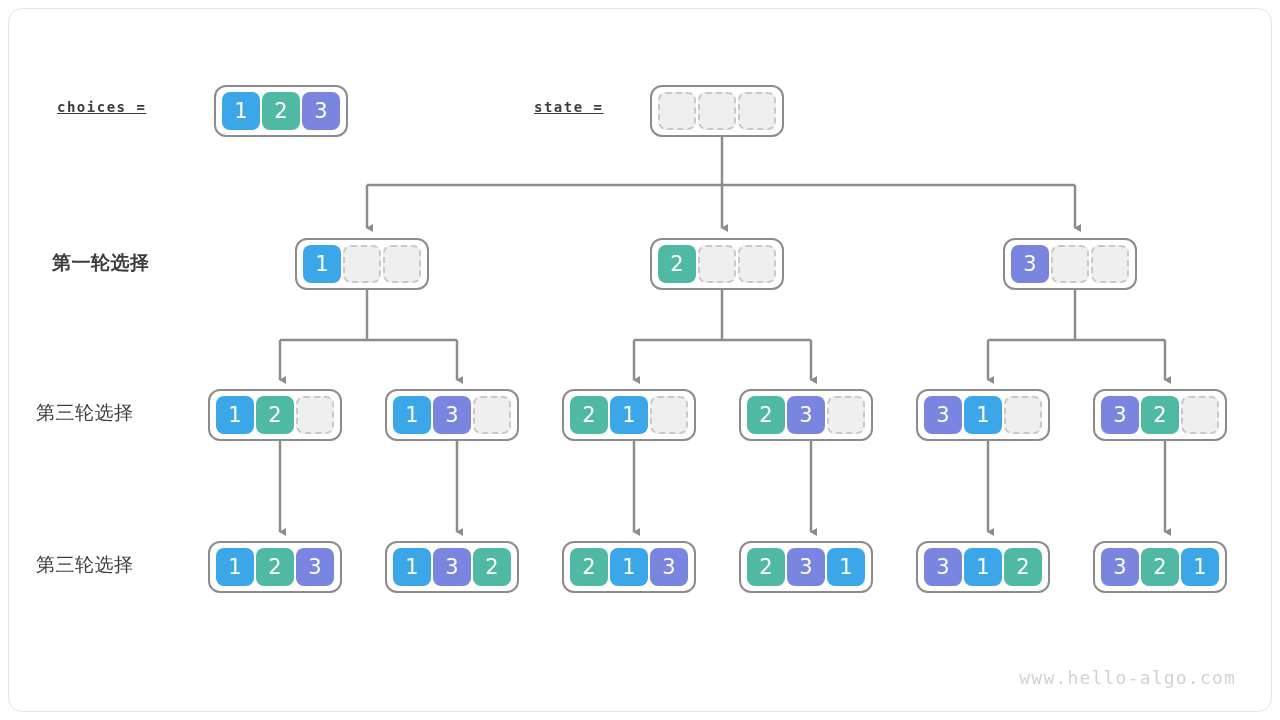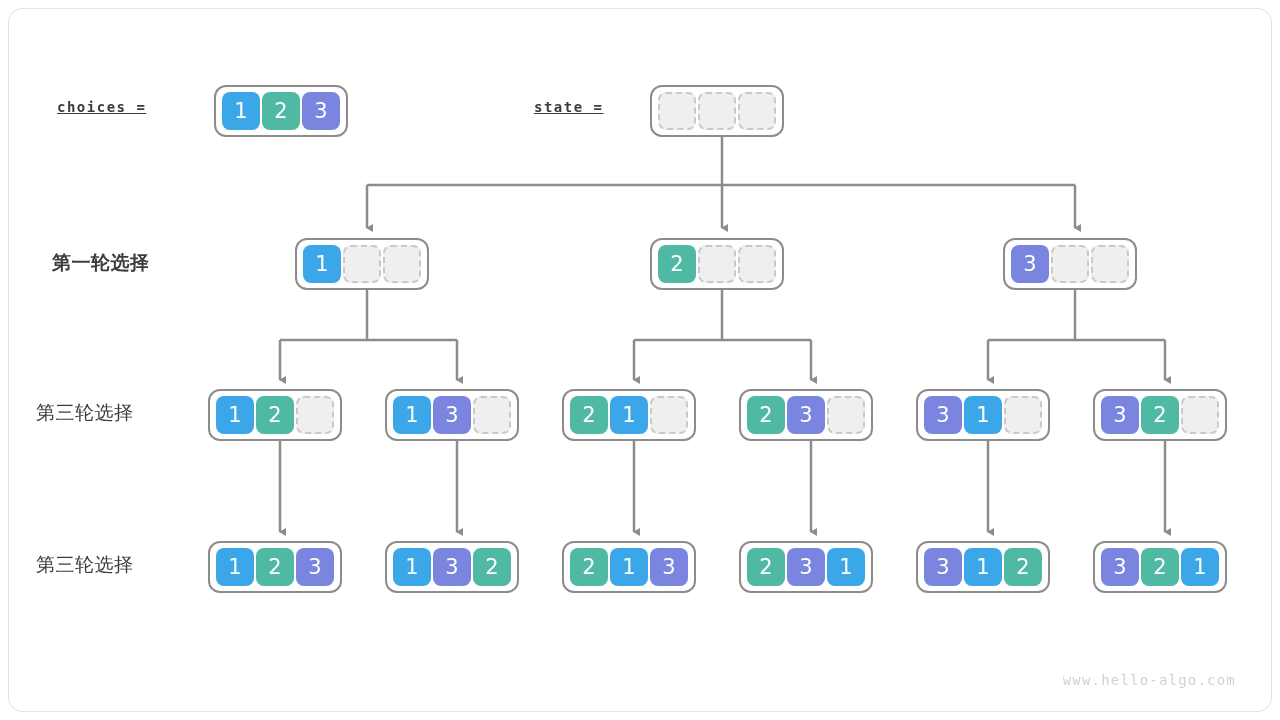--- a/index.html
+++ b/index.html
@@ -54,21 +54,21 @@
     font-size: 19px;
     color: #3c3c3c;
     white-space: nowrap;
     letter-spacing: 0.5px;
   }
   .watermark {
     position: absolute;
     right: 44px;
     bottom: 32px;
     font-family: "DejaVu Sans Mono", "Liberation Mono", monospace;
-    font-size: 14px;
+    font-size: 18px;
     color: #d2d2d2;
     letter-spacing: 1.2px;
     white-space: nowrap;
   }
 
   
   .array {
     position: absolute;
     display: flex;
     flex-direction: row;

